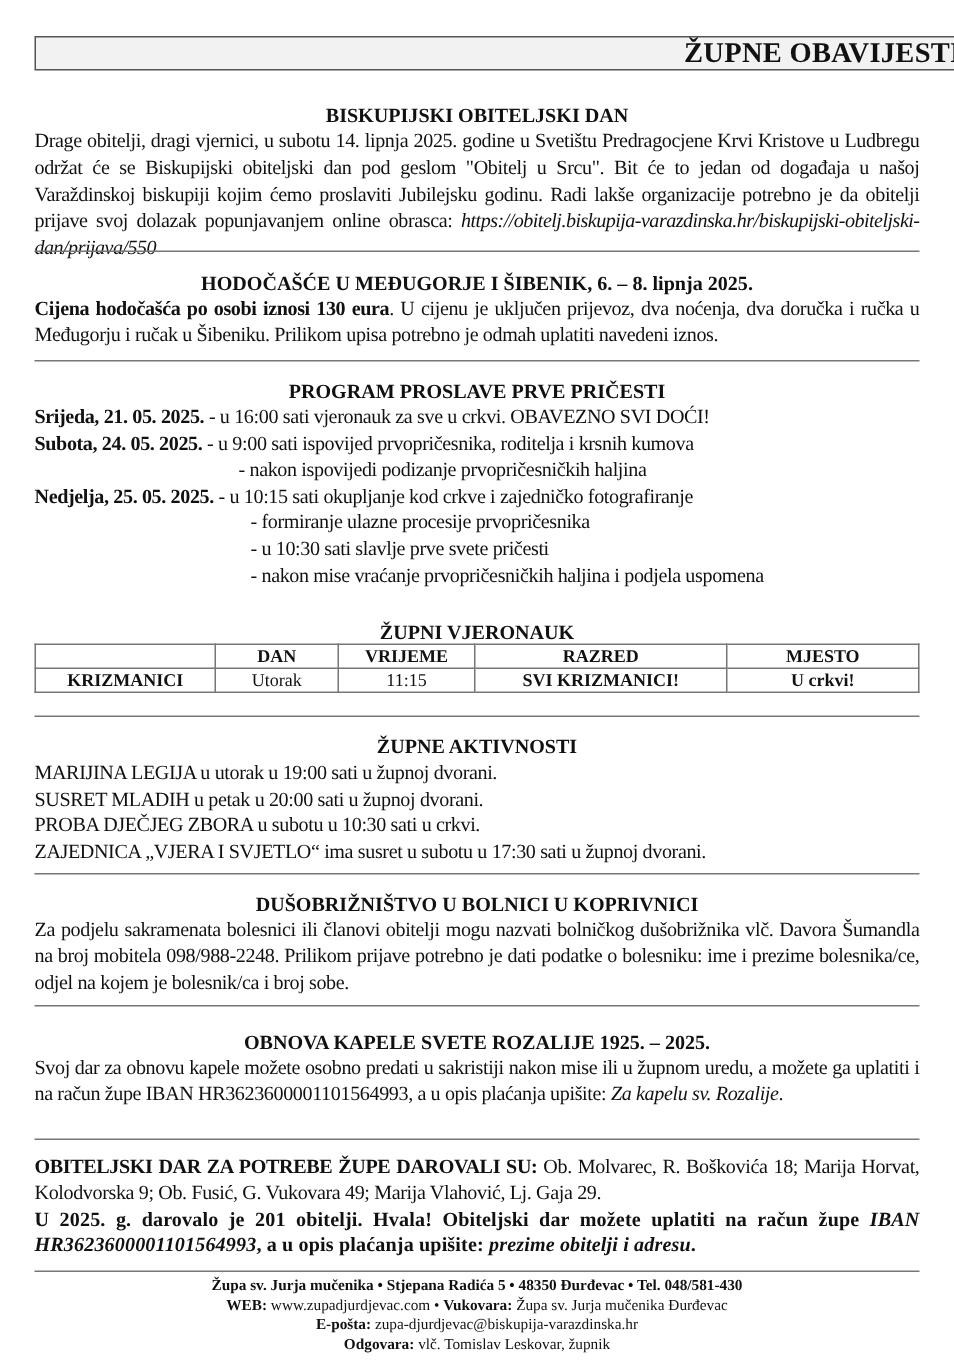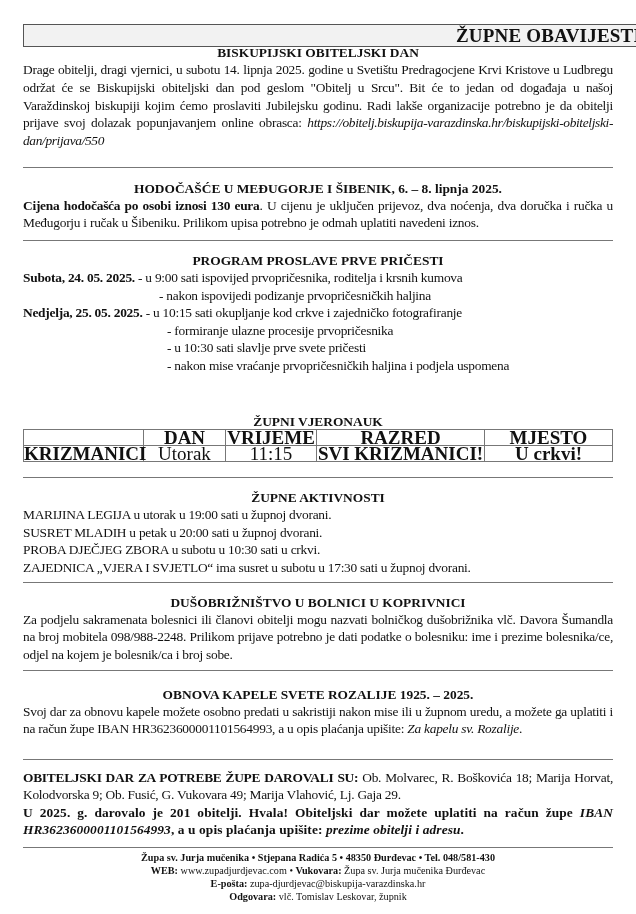--- a/index.html
+++ b/index.html
@@ -25,37 +25,37 @@
     font-size: 13.4px; line-height: 17.4px; text-align: justify;
     letter-spacing: -0.25px;
   }
   .rule { position: absolute; left: 0; width: 590px; height: 0; border-top: 1.5px solid #777777; }
   .line { white-space: nowrap; font-size: 13.4px; line-height: 17.6px; letter-spacing: -0.25px; }
   .b { font-weight: bold; }
   .i { font-style: italic; }
   .date { display: inline-block; font-weight: bold; }
   table.vj {
     position: absolute; left: 0; top: 429px; width: 589px;
-    border-collapse: collapse; font-size: 19px; table-layout: fixed;
+    border-collapse: collapse; font-size: 12px; table-layout: fixed;
   }
   table.vj td {
     border: 1px solid #777777; text-align: center; height: 15px; line-height: 15px;
     padding: 0; white-space: nowrap;
   }
   .footer { position: absolute; left: 0; top: 851px; width: 590px; text-align: center; font-size: 10.2px; line-height: 13px; }
   .footer div { white-space: nowrap; }
 </style>
 </head>
 <body>
 
 <div class="page">
 
   <div class="title-box">ŽUPNE OBAVIJESTI</div>
 
-  <div class="sec" style="top:44px;">
+  <div class="sec" style="top:68px;">
     <div class="h">BISKUPIJSKI OBITELJSKI DAN</div>
     <div class="p" style="line-height:17.8px;">
       <span>Drage obitelji, dragi vjernici, u subotu 14. lipnja 2025. godine u Svetištu Predragocjene Krvi Kristove u Ludbregu održat će se Biskupijski obiteljski dan pod geslom "Obitelj u Srcu". Bit će to jedan od događaja u našoj Varaždinskoj biskupiji kojim ćemo proslaviti Jubilejsku godinu. Radi lakše organizacije potrebno je da obitelji prijave svoj dolazak popunjavanjem online obrasca:</span>
       <span class="i" style="letter-spacing:-0.35px;">https://obitelj.biskupija-varazdinska.hr/biskupijski-obiteljski-dan/prijava/550</span>
     </div>
   </div>
 
   <div class="rule" style="top:167px;"></div>
 
   <div class="sec" style="top:180px;">
@@ -63,20 +63,21 @@
     <div class="p">
       <span class="b">Cijena hodočašća po osobi iznosi 130 eura</span><span>. U cijenu je uključen prijevoz, dva noćenja, dva doručka i ručka u Međugorju i ručak u Šibeniku. Prilikom upisa potrebno je odmah uplatiti navedeni iznos.</span>
     </div>
   </div>
 
   <div class="rule" style="top:240px;"></div>
 
   <div class="sec" style="top:252px;">
     <div class="h">PROGRAM PROSLAVE PRVE PRIČESTI</div>
     <div id="pricest-list">
+        <div class="line"><span class="date" style="min-width: 0px;">Srijeda, 21. 05. 2025.</span> <span>- u 16:00 sati vjeronauk za sve u crkvi. OBAVEZNO SVI DOĆI!</span></div>
         <div class="line"><span class="date" style="min-width: 0px;">Subota, 24. 05. 2025.</span> <span>- u 9:00 sati ispovijed prvopričesnika, roditelja i krsnih kumova</span></div>
         <div class="line" style="padding-left: 136px;"><span>- nakon ispovijedi podizanje prvopričesničkih haljina</span></div>
         <div class="line"><span class="date" style="min-width: 0px;">Nedjelja, 25. 05. 2025.</span> <span>- u 10:15 sati okupljanje kod crkve i zajedničko fotografiranje</span></div>
         <div class="line" style="padding-left: 144px;"><span>- formiranje ulazne procesije prvopričesnika</span></div>
         <div class="line" style="padding-left: 144px; font-family: Liberation Serif, serif;"><span>- u 10:30 sati slavlje prve svete pričesti</span></div>
         <div class="line" style="padding-left: 144px;"><span>- nakon mise vraćanje prvopričesničkih haljina i podjela uspomena</span></div>
       </div>
   </div>
 
   <div class="sec" style="top:413px;">

